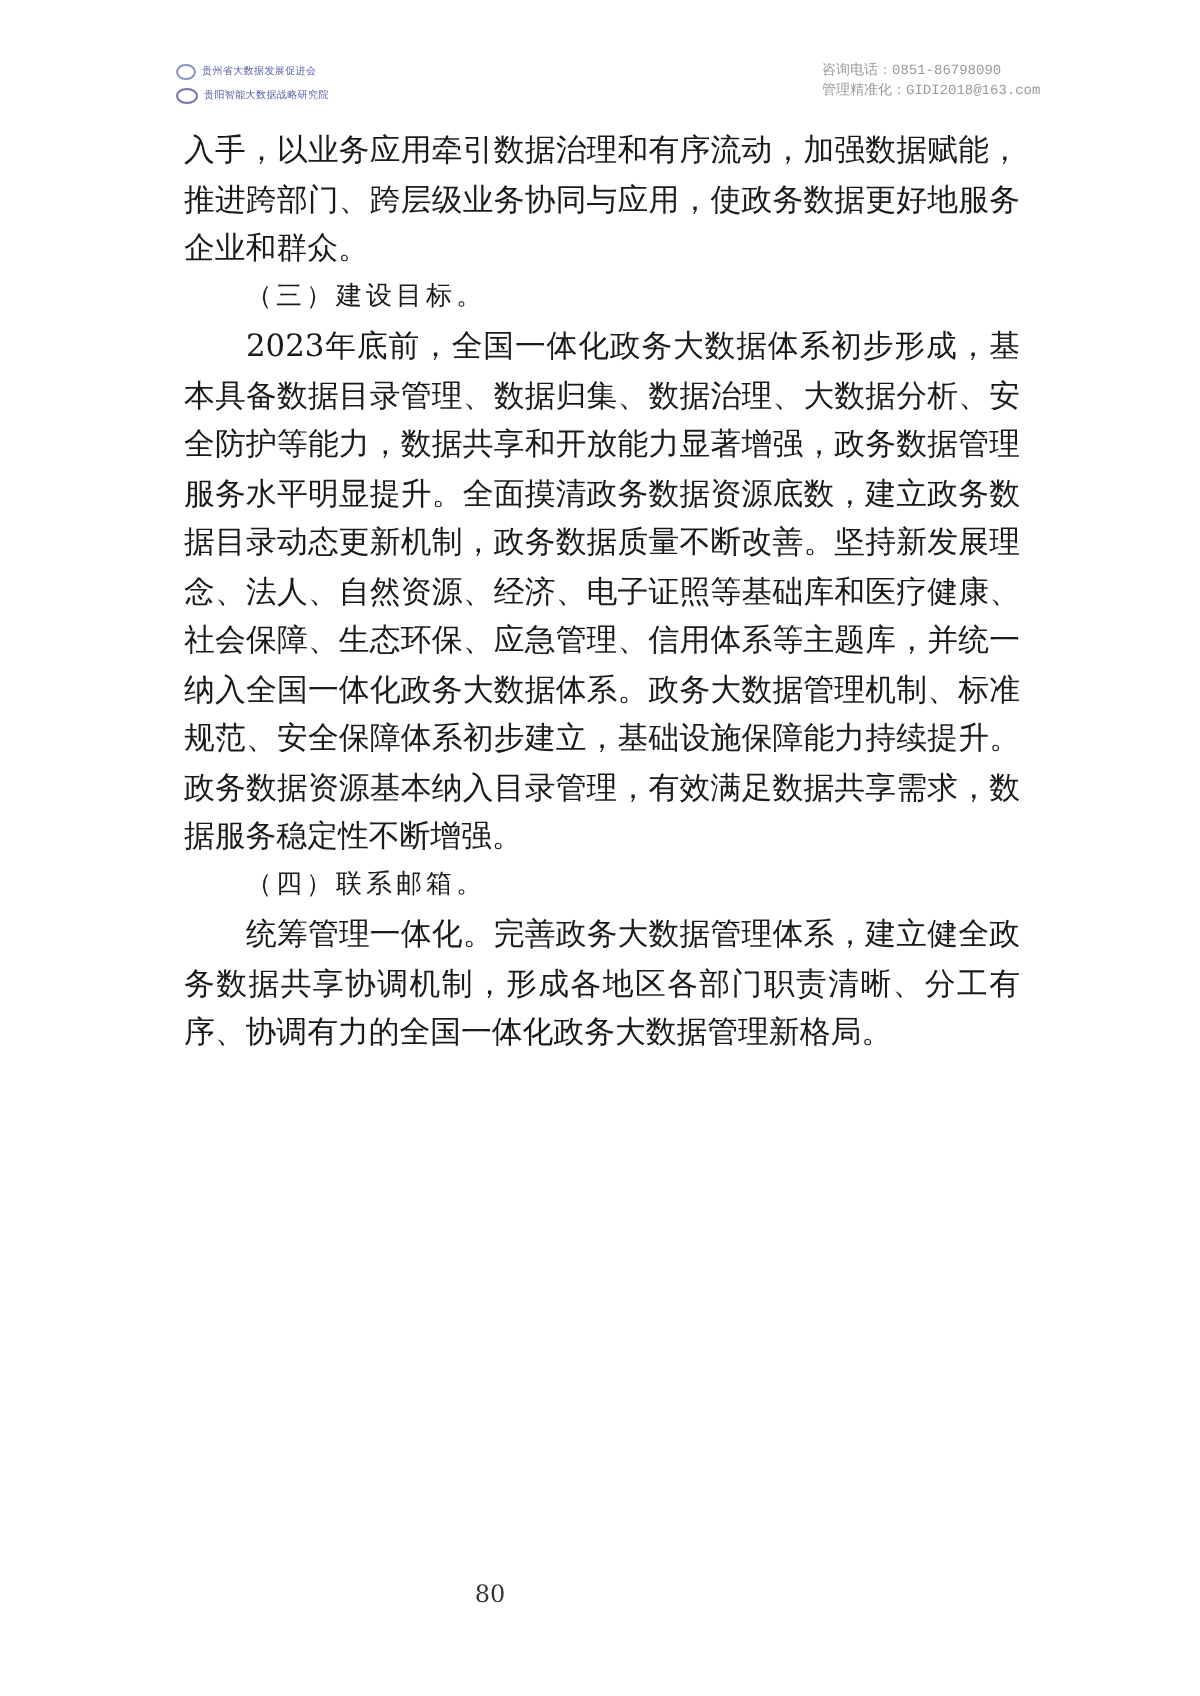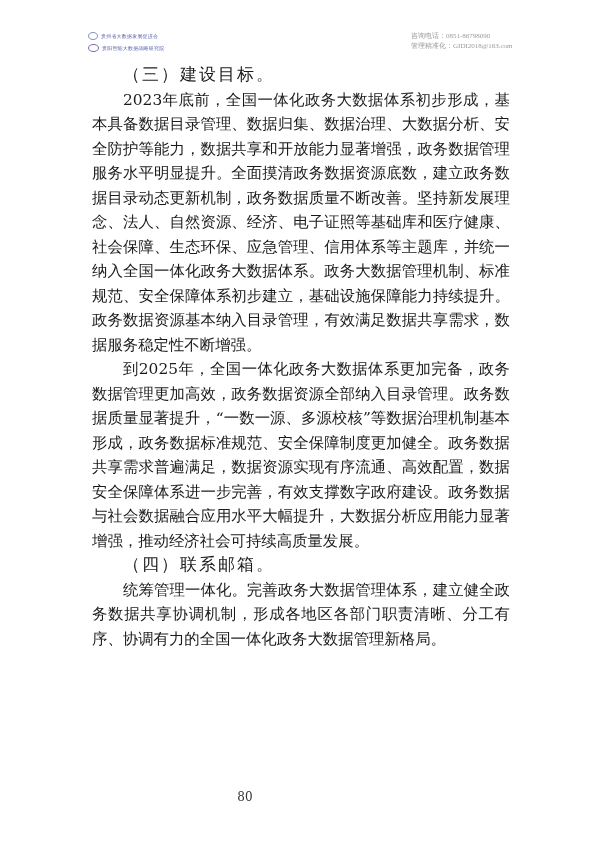--- a/index.html
+++ b/index.html
@@ -3,25 +3,25 @@
 <meta charset="utf-8">
 <style>
   html, body { margin:0; padding:0; }
   body { width:600px; height:848px; background:#ffffff; position:relative; overflow:hidden;
          font-family:"DejaVu Serif","Liberation Serif",serif; color:#1a1a1a; }
   .header-logo { position:absolute; left:88px; top:30px; width:80px; height:24px; }
   .logo-row { display:flex; align-items:center; height:11px; margin-bottom:1px; }
   .logo-mark { width:10px; height:8px; border-radius:50%; border:1px solid #8a93c2; margin-right:3px; box-sizing:border-box; }
   .logo-mark.two { border-color:#7b6fb0; width:11px; }
   .logo-text { font-family:"DejaVu Sans",sans-serif; font-size:5px; color:#5a63a8; white-space:nowrap; letter-spacing:0.2px; }
-  .contact { position:absolute; left:411px; top:31px; font-family:Liberation Serif, serif; font-size:7px; color:#9a9a9a; line-height:10px; }
+  .contact { position:absolute; left:411px; top:31px; font-family:Liberation Mono, monospace; font-size:7px; color:#9a9a9a; line-height:10px; }
   .content { position:absolute; left:92px; top:63px; width:418px; font-size:15.4px; line-height:24.5px; }
   .p { margin:0; text-align:justify; text-align-last:left; }
   .p.indent { text-indent:31px; }
-  .h { margin:0; padding-left:31px; font-family:Liberation Serif, serif; font-size:17px; letter-spacing:2px; }
+  .h { margin:0; padding-left:31px; font-family:Liberation Mono, monospace; font-size:13px; letter-spacing:2px; }
   .page-num { position:absolute; left:0; width:490px; top:790px; text-align:center; font-size:12px; color:#333; }
 </style>
 </head>
 <body>
 
 <div class="header-logo">
   <div class="logo-row">
     <span class="logo-mark"></span>
     <span class="logo-text">贵州省大数据发展促进会</span>
   </div>
@@ -30,21 +30,21 @@
     <span class="logo-text">贵阳智能大数据战略研究院</span>
   </div>
 </div>
 
 <div class="contact">
   <div><span>咨询电话：</span><span>0851-86798090</span></div>
   <div><span>管理精准化：</span><span>GIDI2018@163.com</span></div>
 </div>
 
 <div class="content">
+  <p class="p">入手，以业务应用牵引数据治理和有序流动，加强数据赋能，推进跨部门、跨层级业务协同与应用，使政务数据更好地服务企业和群众。</p>
   <p class="h">（三）建设目标。</p>
   <p class="p indent">2023年底前，全国一体化政务大数据体系初步形成，基本具备数据目录管理、数据归集、数据治理、大数据分析、安全防护等能力，数据共享和开放能力显著增强，政务数据管理服务水平明显提升。全面摸清政务数据资源底数，建立政务数据目录动态更新机制，政务数据质量不断改善。坚持新发展理念、法人、自然资源、经济、电子证照等基础库和医疗健康、社会保障、生态环保、应急管理、信用体系等主题库，并统一纳入全国一体化政务大数据体系。政务大数据管理机制、标准规范、安全保障体系初步建立，基础设施保障能力持续提升。政务数据资源基本纳入目录管理，有效满足数据共享需求，数据服务稳定性不断增强。</p>
-  <p class="p indent">到2025年，全国一体化政务大数据体系更加完备，政务数据管理更加高效，政务数据资源全部纳入目录管理。政务数据质量显著提升，“一数一源、多源校核”等数据治理机制基本形成，政务数据标准规范、安全保障制度更加健全。政务数据共享需求普遍满足，数据资源实现有序流通、高效配置，数据安全保障体系进一步完善，有效支撑数字政府建设。政务数据与社会数据融合应用水平大幅提升，大数据分析应用能力显著增强，推动经济社会可持续高质量发展。</p>
   <p class="h">（四）联系邮箱。</p>
   <p class="p indent">统筹管理一体化。完善政务大数据管理体系，建立健全政务数据共享协调机制，形成各地区各部门职责清晰、分工有序、协调有力的全国一体化政务大数据管理新格局。</p>
 
 </div>
 
 <div class="page-num">80</div>
 
 </body></html>

